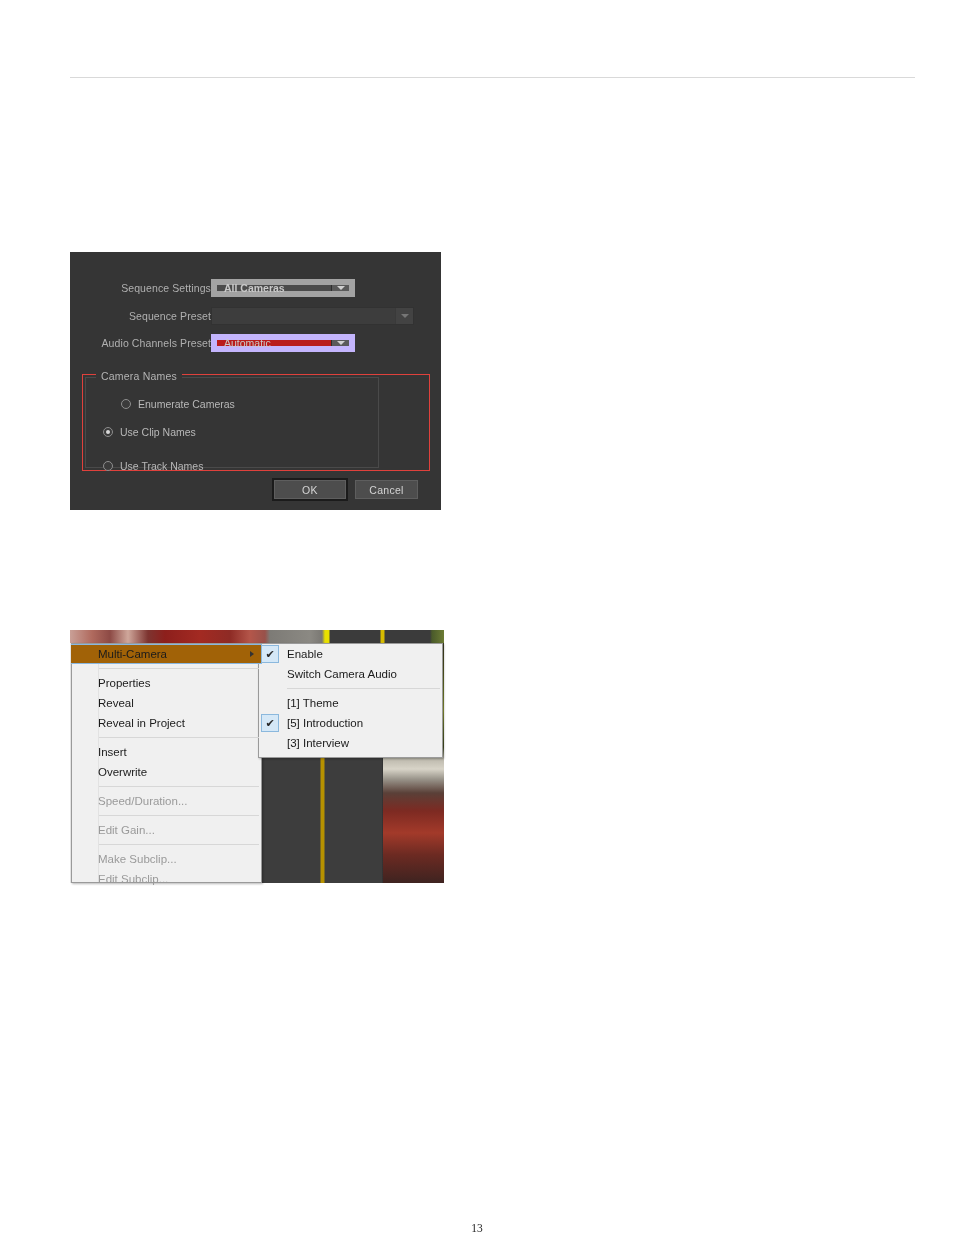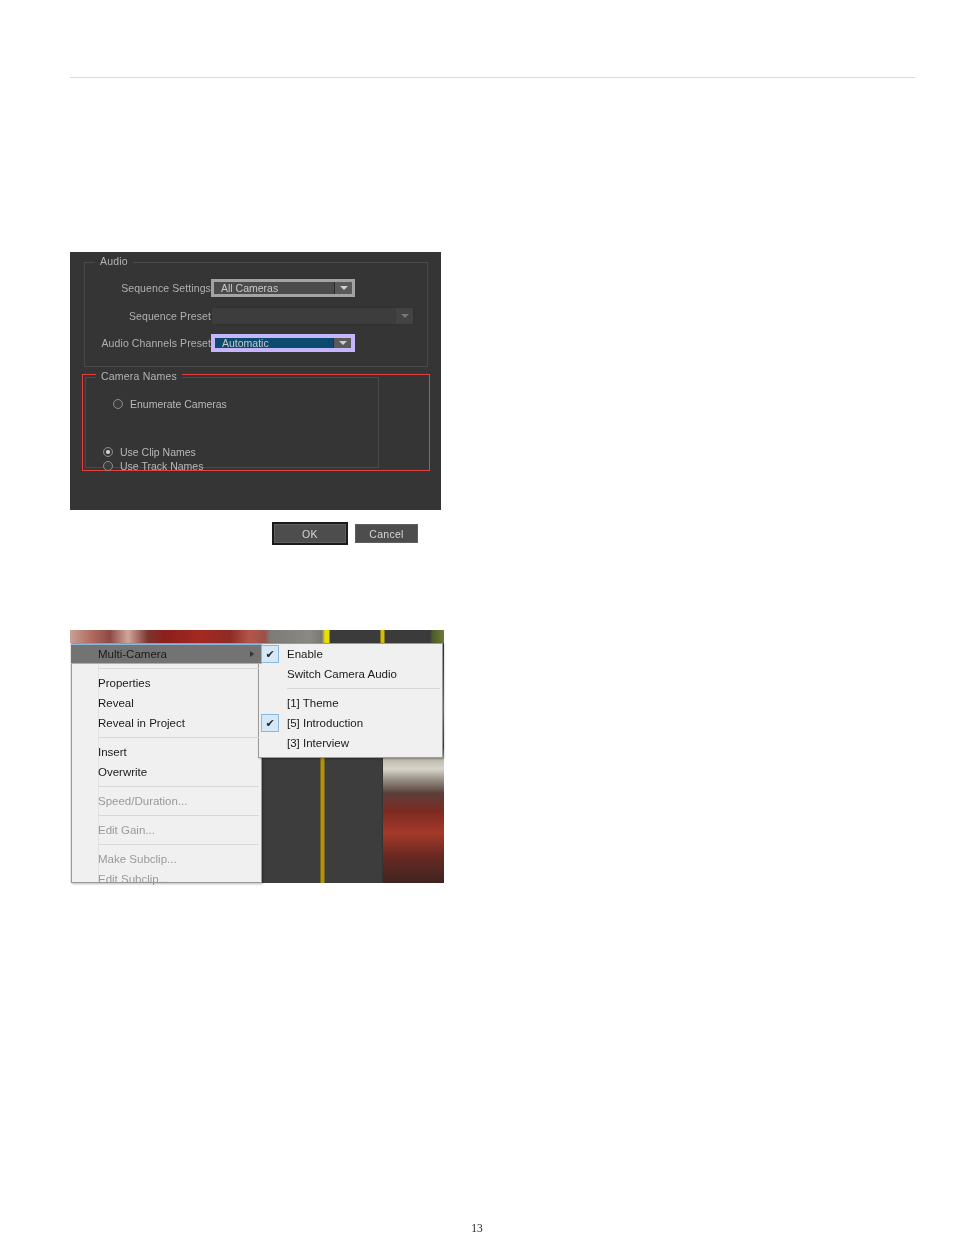--- a/index.html
+++ b/index.html
@@ -99,29 +99,30 @@
     font-size: 10.5px;
     color: #b0b0b0;
     line-height: 18px;
     white-space: nowrap;
     letter-spacing: 0.1px;
   }
 
   .dropdown {
     position: absolute;
     height: 18px;
-    background: #0c4a6e;
-    border: 4px solid #c4b5fd;
+    background: #b91c1c;
+    border: 6px solid #c4b5fd;
     box-sizing: border-box;
     display: flex;
     align-items: center;
   }
   .dropdown.focused {
-    border: 3px solid #a3a3a3;
+    border: 6px solid #a3a3a3;
     background: #4b4b4b;
+    font-weight: bold;
   }
   .dropdown.disabled {
     background: #3d3d3d;
     border: 1px solid #323232;
   }
   .dropdown .ddtext {
     font-size: 10.5px;
     color: #c9c9c9;
     padding-left: 7px;
     flex: 1;
@@ -184,21 +185,20 @@
     height: 19px;
     background: #4d4d4d;
     border: 1px solid #5e5e5e;
     box-sizing: border-box;
     color: #d4d4d4;
     font-size: 10.5px;
     display: flex;
     align-items: center;
     justify-content: center;
     letter-spacing: 0.3px;
-    margin-top: 44px;
   }
   .btn.default {
     outline: 2px solid #1b1b1b;
   }
 
   
   .fig2 {
     position: absolute;
     left: 70px;
     top: 630px;
@@ -301,21 +301,21 @@
     z-index: 2;
   }
   .menu-item .mlabel {
     padding-left: 0px;
     white-space: nowrap;
     font-family: "Liberation Sans", sans-serif;
     font-size: 11.5px;
   }
   .menu-item.disabled .mlabel { color: #9a9a9a; }
   .menu-item.highlighted {
-    background: #737373;
+    background: #a16207;
     border-top: 1px solid #8ab7e0;
     border-bottom: 1px solid #8ab7e0;
     margin-left: -1px;
     margin-right: -1px;
     padding-left: 27px;
   }
   .sub-arrow {
     position: absolute;
     right: 8px;
     top: 50%;
@@ -359,23 +359,20 @@
   .sub-menu .menu-sep { margin-left: 28px; }
 </style>
 </head>
 <body>
 
 <div class="page-rule"></div>
 <div class="page-number">13</div>
 
 <div class="dialog">
 
-  <div class="group group-audio">
-    <span class="group-title">Audio</span>
-  </div>
 
   <div class="field-row" style="left:16px; top:27px; width:128px;">
     <span class="field-label">Sequence Settings:</span>
   </div>
   <div class="dropdown focused" style="left:141px; top:27px; width:144px;">
     <span class="ddtext">All Cameras</span>
     <span class="dd-arrow">
         <i></i>
       </span>
   </div>
@@ -398,29 +395,29 @@
     <span class="dd-arrow">
         <i></i>
       </span>
   </div>
 
   <div class="redbox"></div>
   <div class="group group-cameras">
     <span class="group-title">Camera Names</span>
   </div>
 
-  <div class="radio-row" style="left:43px; top:144px;">
+  <div class="radio-row" style="left:51px; top:144px;">
     <span class="radio"></span>
     <span class="radio-label">Enumerate Cameras</span>
   </div>
   <div class="radio-row" style="left:33px; top:166px;margin-top:40px;">
     <span class="radio"></span>
     <span class="radio-label">Use Track Names</span>
   </div>
-  <div class="radio-row" style="left:33px; top:192px;">
+  <div class="radio-row" style="left:33px; top:172px;">
     <span class="radio checked"></span>
     <span class="radio-label">Use Clip Names</span>
   </div>
 
   <div class="btn default" style="left:204px; top:228px; width:72px;">OK</div>
   <div class="btn" style="left:285px; top:228px; width:63px;">Cancel</div>
 </div>
 
 <div class="fig2">
 

